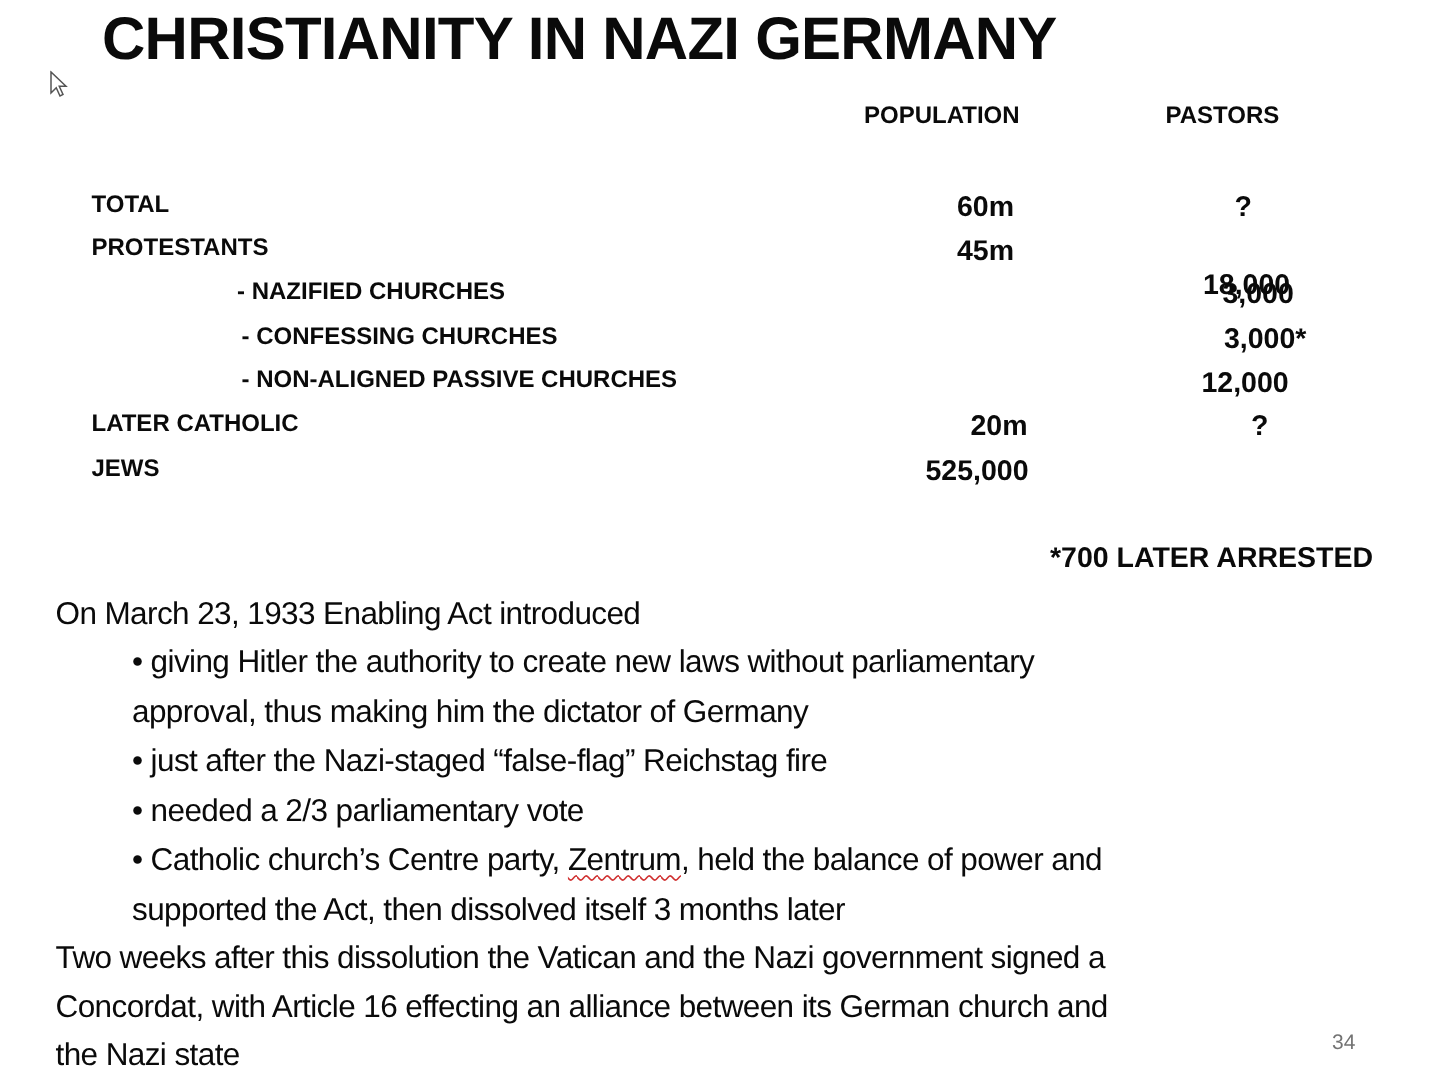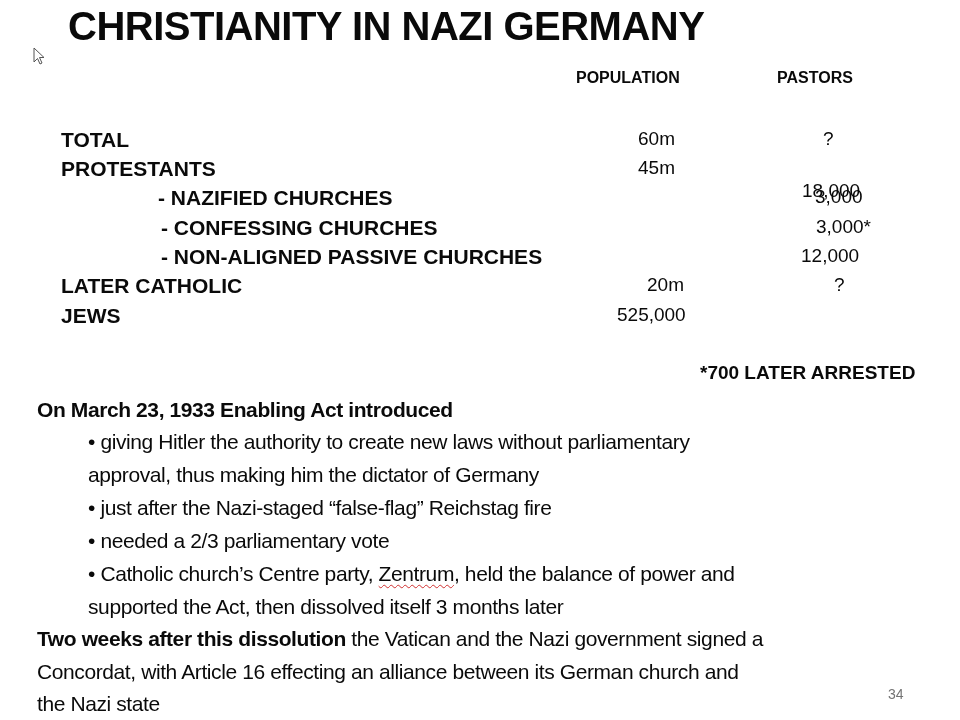--- a/index.html
+++ b/index.html
@@ -1,25 +1,25 @@
 <!DOCTYPE html>
 <html><head>
   <meta charset="utf-8">
   <style>
     html, body { margin:0; padding:0; }
     body { width:960px; height:720px; background:#ffffff; position:relative; overflow:hidden; font-family:"Liberation Sans", sans-serif; color:#0a0a0a; }
     .slide { position:absolute; left:0; top:0; width:960px; height:664px; }
     .title { position:absolute; left:68px; top:4px; font-size:40px; font-weight:bold; letter-spacing:-0.5px; white-space:nowrap; }
     .cursor { position:absolute; left:33px; top:47px; width:14px; height:20px; }
     .hdr { position:absolute; font-size:16px; font-weight:bold; white-space:nowrap; }
-    .row-label { position:absolute; font-size:21px; font-weight:bold; white-space:nowrap; }
-    .num { position:absolute; font-size:19px; font-weight:normal; white-space:nowrap; text-align:left; }
+    .row-label { position:absolute; font-size:16px; font-weight:bold; white-space:nowrap; }
+    .num { position:absolute; font-size:19px; font-weight:bold; white-space:nowrap; text-align:left; }
     .footnote { position:absolute; left:700px; top:362px; font-size:19px; font-weight:bold; white-space:nowrap; }
     .para { position:absolute; font-size:21px; white-space:nowrap; letter-spacing:-0.4px; }
-    .bold { font-weight:bold; }
+    .bold { font-weight:normal; }
     .zentrum { text-decoration: underline wavy #d03030; text-decoration-thickness:1px; text-underline-offset:3px; }
     .slide-num { position:absolute; left:888px; top:686px; font-size:14px; color:#737373; }
   </style>
 </head>
 <body>
 
 <div class="slide">
 
   <svg class="cursor" viewBox="0 0 14 20">
     <path d="M1 1 L1 15 L4.5 11.5 L7 17 L9 16 L6.5 10.5 L11 10.5 Z" fill="#ffffff" stroke="#555" stroke-width="1"></path>

